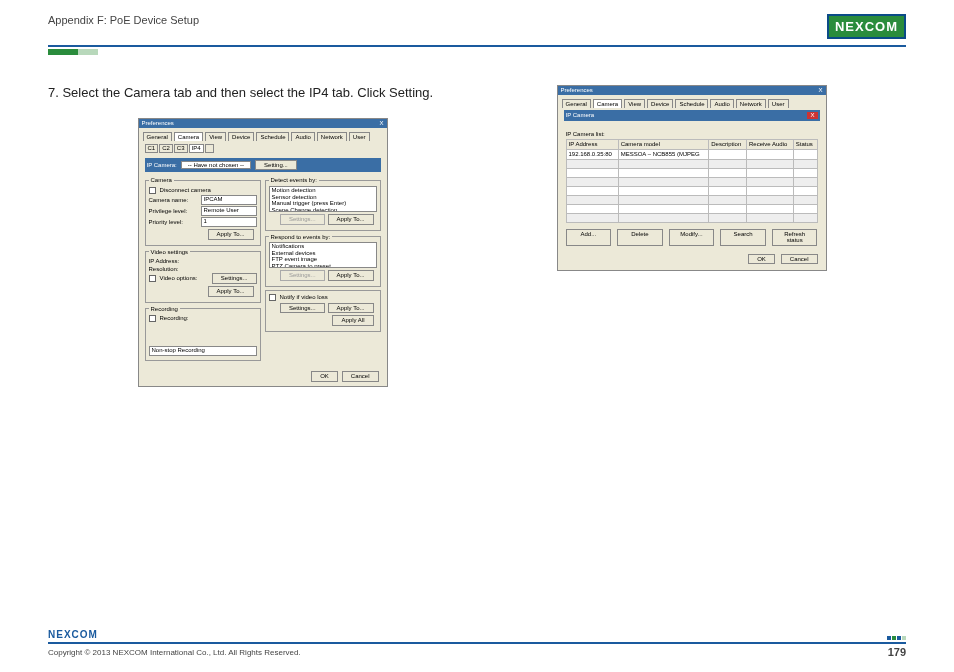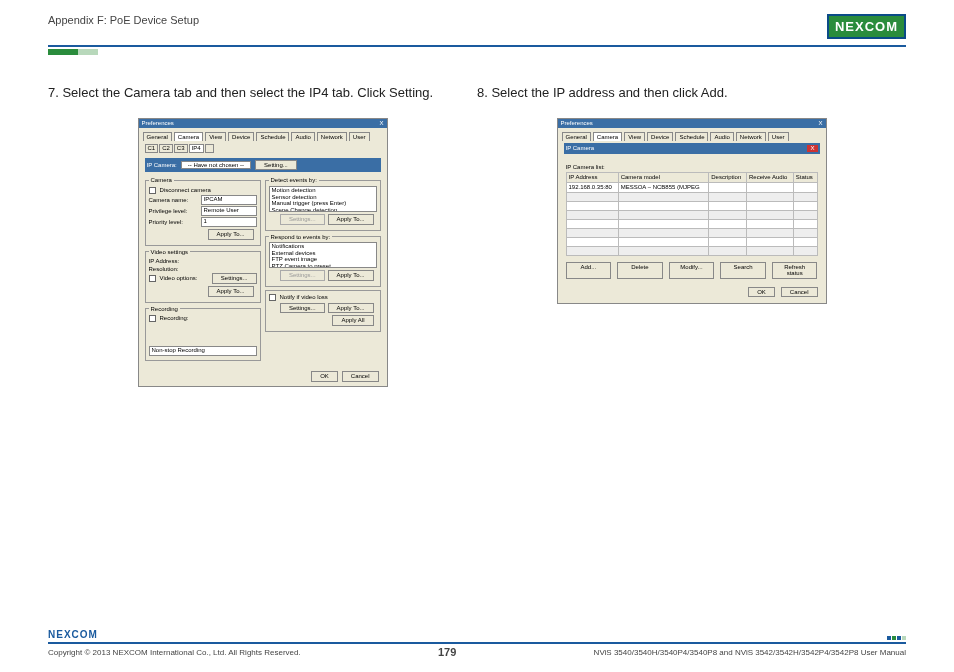--- a/index.html
+++ b/index.html
@@ -290,21 +290,20 @@
         </div>
         <div class="lower-btns">
           <span class="mini-btn">OK</span>
           <span class="mini-btn">Cancel</span>
         </div>
       </div>
     </div>
   </div>
 
   <div class="col">
-    <p class="step">8.  Select the IP address and then click Add.</p>
     <div class="shot-wrap">
       <div class="shot shot2">
         <div class="titlebar">
           <span>Preferences</span>
           <span>X</span>
         </div>
         <div class="tabs-row">
           <span class="tab">General</span>
           <span class="tab active">Camera</span>
           <span class="tab">View</span>
@@ -411,15 +410,14 @@
     <div class="footer-dots">
       <span></span>
         <span class="g"></span>
         <span></span>
         <span class="l"></span>
     </div>
   </div>
   <div class="footer-row">
     <span>Copyright © 2013 NEXCOM International Co., Ltd. All Rights Reserved.</span>
     <span class="page-num">179</span>
-    <span>NViS 3540/3540H/3540P4/3540P8 and NViS 3542/3542H/3542P4/3542P8 User Manual</span>
   </div>
 </div>
 
 </body></html>

